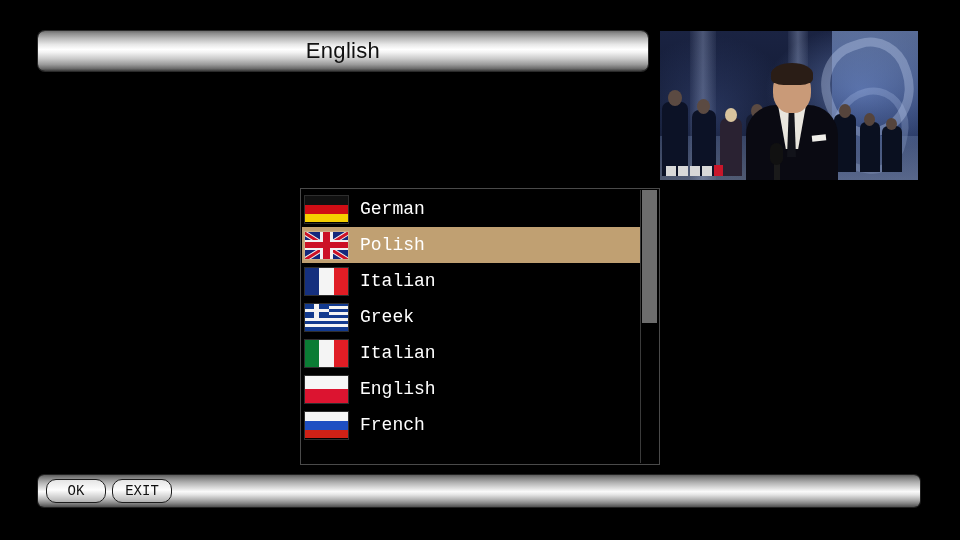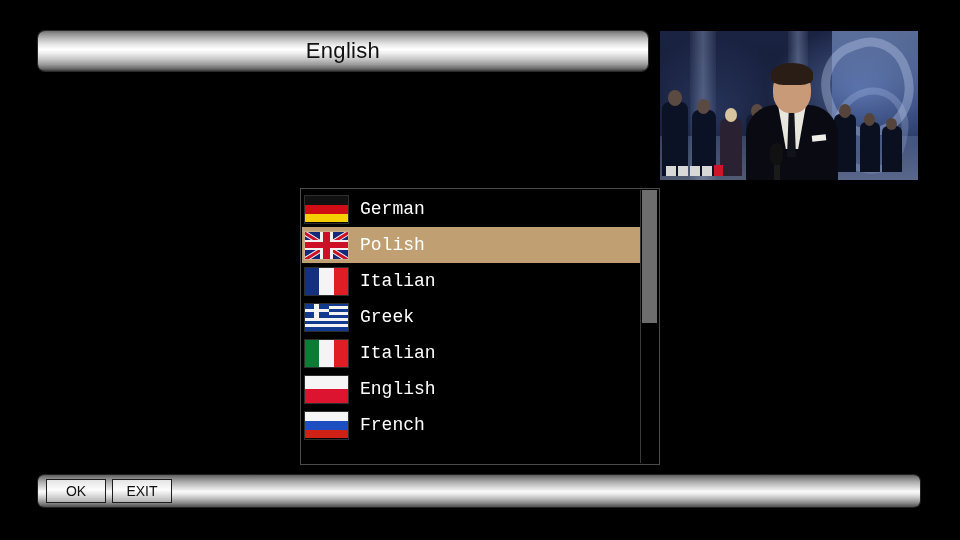--- a/index.html
+++ b/index.html
@@ -136,26 +136,26 @@
   
   .btnbar{
     position:absolute;left:38px;top:475px;width:882px;height:32px;border-radius:6px;
     background:linear-gradient(to bottom,
       #5d5d5d 0%, #7f7f7f 8%, #adadad 22%, #dcdcdc 40%,
       #fbfbfb 52%, #e4e4e4 62%, #b5b5b5 76%, #878787 88%, #4e4e4e 100%);
     box-shadow:0 0 0 1px #202020;
     display:flex;align-items:center;padding-left:8px;box-sizing:border-box;gap:6px;
   }
   .obtn{
-    height:22px;min-width:40px;padding:0 9px;border-radius:0;
+    height:22px;min-width:40px;padding:0 9px;border-radius:10px;
     border:1px solid #1d1d1d;
     background:linear-gradient(to bottom,#e4e4e4,#fdfdfd 45%,#d5d5d5 75%,#b4b4b4);
     display:flex;align-items:center;justify-content:center;
     font-size:14px;color:#101010;line-height:1;
-    font-family:Liberation Sans, sans-serif;
+    font-family:Liberation Mono, monospace;
   }
 </style>
 </head>
 <body>
 
 <div id="screen">
 
   <div class="titlebar">
     <div class="ttl">English</div>
   </div>

